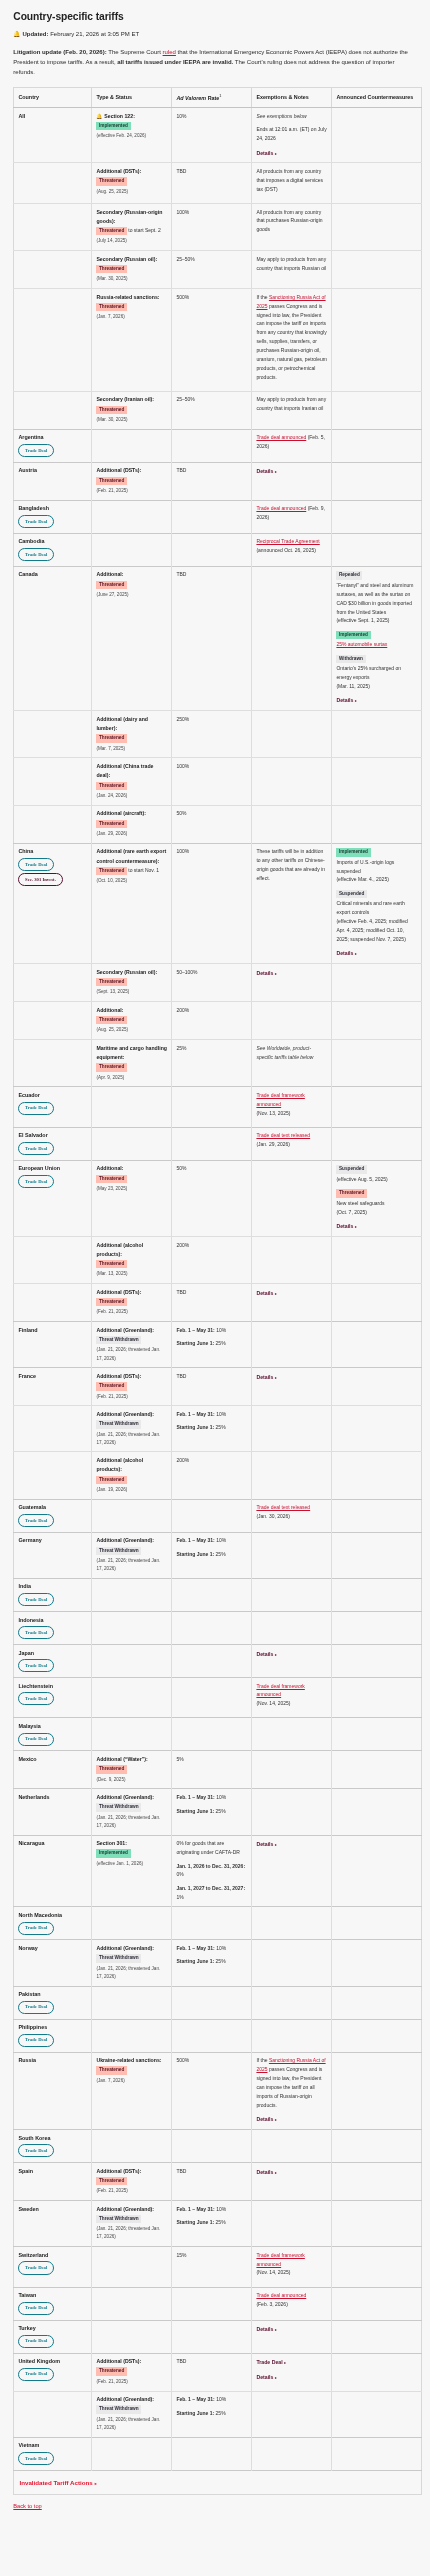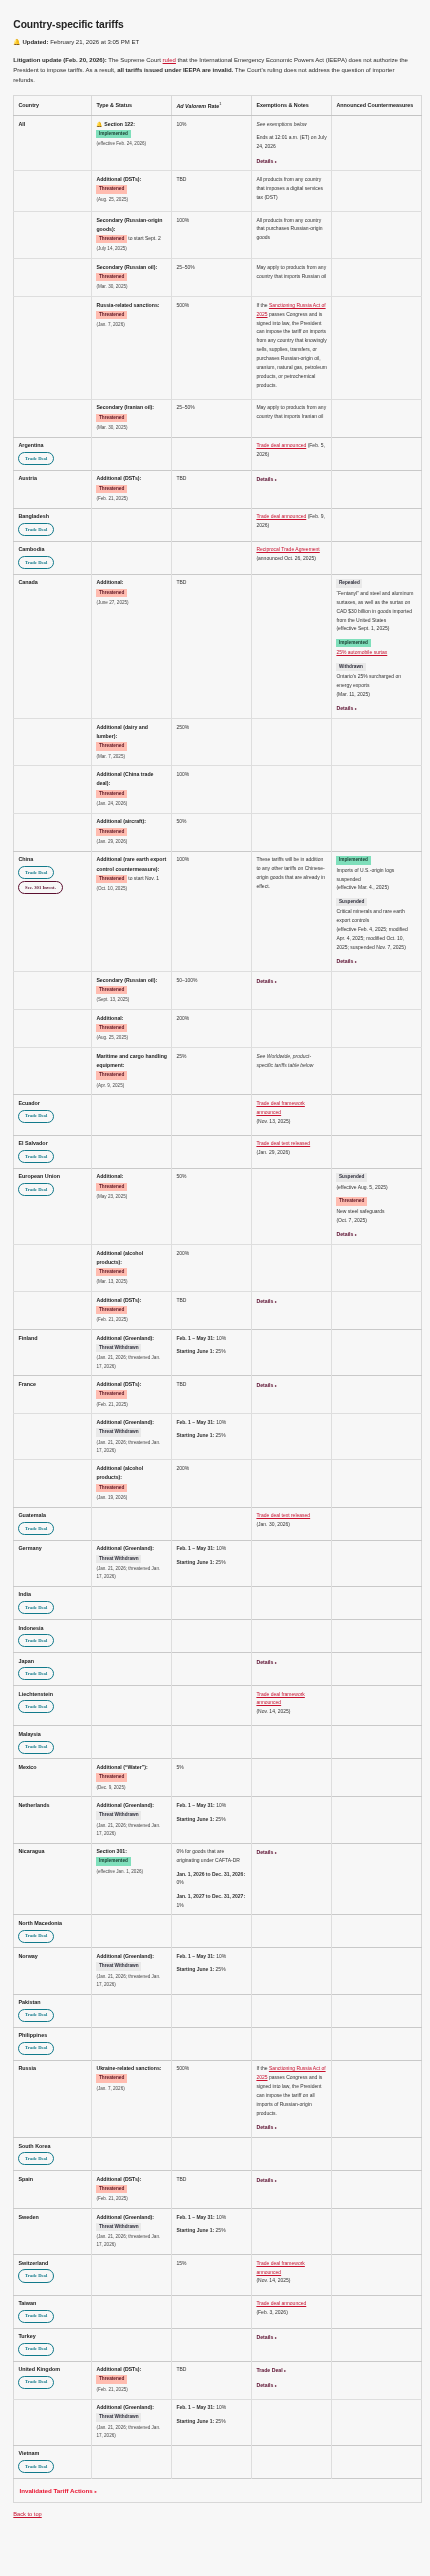--- a/index.html
+++ b/index.html
@@ -4,21 +4,21 @@
 <style>
   * { box-sizing: border-box; }
   html, body {
     margin: 0; padding: 0;
     background: #f7f7f7;
     font-family: "Liberation Sans", sans-serif;
     color: #2b2b2b;
   }
   .page {
     width: 426px;
-    margin: 8px auto;
+    margin: 0 auto;
     padding: 7.2px 11.3px 15.5px 11.3px;
     background: #f7f7f7;
   }
   h1.page-title {
     font-size: 10.3px;
     font-weight: 700;
     margin: 4.1px 0 8.2px 0;
     letter-spacing: -0.1px;
     color: #222;
   }

